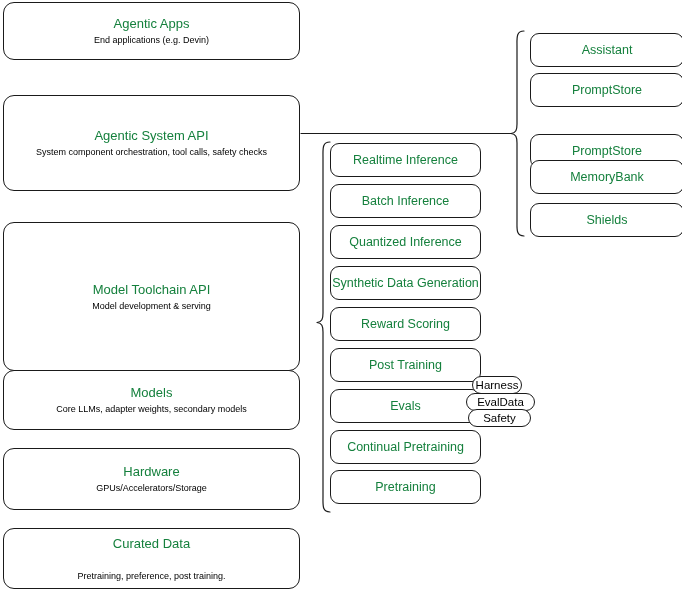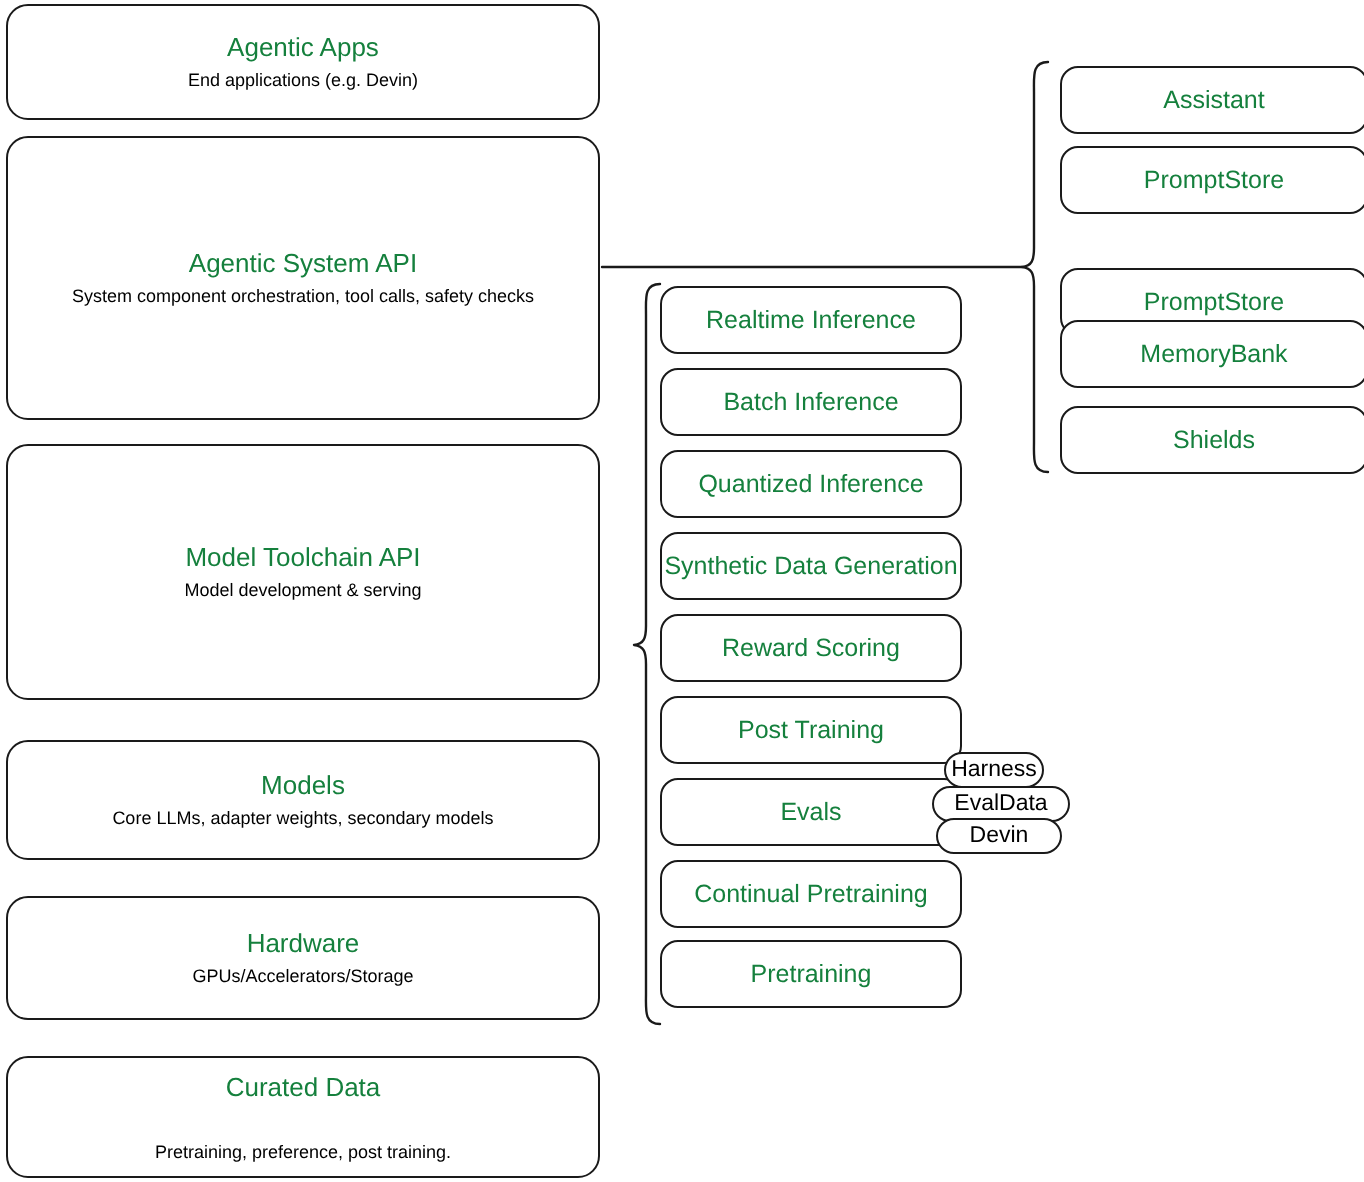--- a/index.html
+++ b/index.html
@@ -114,26 +114,26 @@
              C 322 323, 323 326, 323 332
              L 323 497
              C 323 505, 322 512, 330 512"></path>
   </svg>
 
   <div class="box stack-box" style="top:2px; height:58px;">
     <div class="title">Agentic Apps</div>
     <div class="subtitle">End applications (e.g. Devin)</div>
   </div>
 
-  <div class="box stack-box" style="top:68px; height:142px;">
+  <div class="box stack-box" style="top:95px; height:96px;">
     <div class="title">Agentic System API</div>
     <div class="subtitle">System component orchestration, tool calls, safety checks</div>
   </div>
 
-  <div class="box stack-box" style="top:222px; height:128px;">
+  <div class="box stack-box" style="top:222px; height:149px;">
     <div class="title">Model Toolchain API</div>
     <div class="subtitle">Model development &amp; serving</div>
   </div>
 
   <div class="box stack-box" style="top:370px; height:60px;">
     <div class="title">Models</div>
     <div class="subtitle">Core LLMs, adapter weights, secondary models</div>
   </div>
 
   <div class="box stack-box" style="top:448px; height:62px;">
@@ -174,21 +174,21 @@
     <div class="title">Continual Pretraining</div>
   </div>
 
   <div class="badge" style="left:472px; top:376px; width:50px;">
     <span>Harness</span>
   </div>
   <div class="badge" style="left:466px; top:393px; width:69px;">
     <span>EvalData</span>
   </div>
   <div class="badge" style="left:468px; top:409px; width:63px;">
-    <span>Devin</span>
+    <span>Safety</span>
   </div>
 
   <div class="box pillbox right-box" style="top:33px;">
     <div class="title">Assistant</div>
   </div>
   <div class="box pillbox right-box" style="top:73px;">
     <div class="title">PromptStore</div>
   </div>
   <div class="box pillbox right-box" style="top:134px;">
     <div class="title">PromptStore</div>

